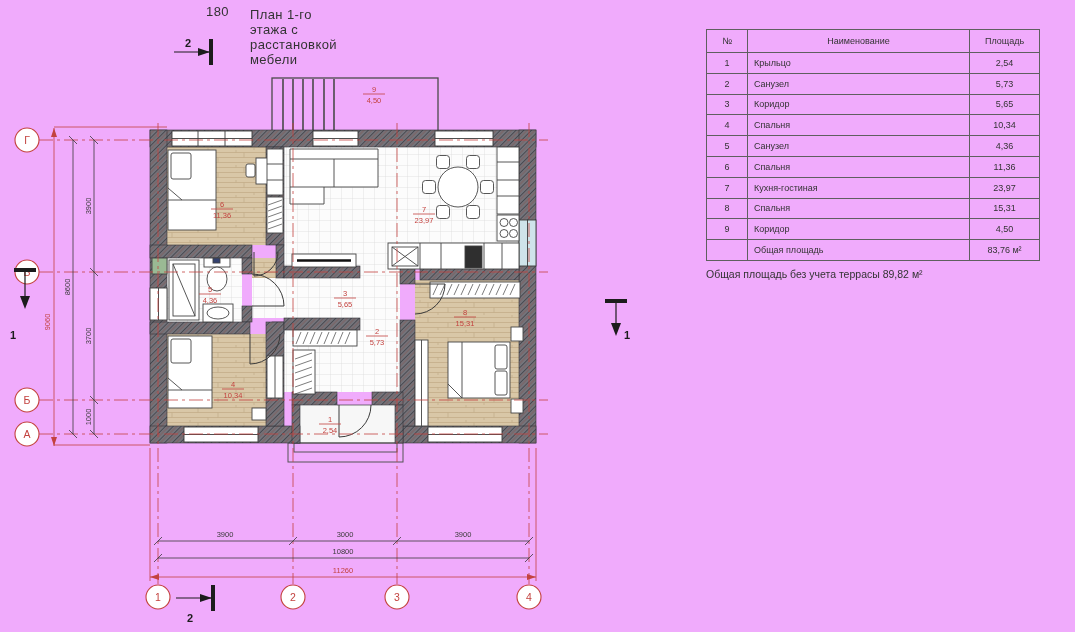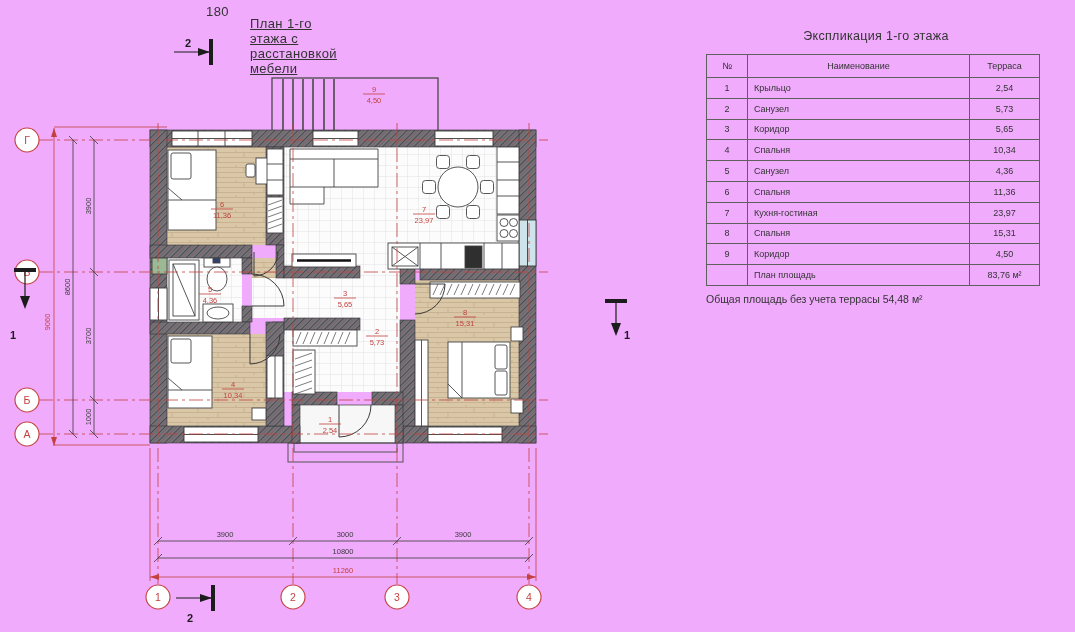--- a/index.html
+++ b/index.html
@@ -1,20 +1,20 @@
 <!DOCTYPE html>
 <html><head>
 <meta charset="utf-8">
 <style>
   html,body{margin:0;padding:0;background:#fff;}
   .page{position:relative;width:1075px;height:632px;background:#f0abfc;overflow:hidden;
         font-family:"Liberation Sans",sans-serif;color:#3a3a3a;}
   .sheet-title{position:absolute;top:4px;left:0;font-size:13px;color:#333;letter-spacing:.4px;}
   .sheet-number{position:absolute;left:206px;top:0;}
-  .sheet-name{position:absolute;left:250px;top:12px;text-decoration:underline;}
+  .sheet-name{position:absolute;left:250px;top:3px;}
   .plan-svg{position:absolute;left:0;top:0;}
   .legend{position:absolute;left:706px;top:29px;width:340px;}
   .legend-title{text-align:center;font-size:12.5px;color:#333;letter-spacing:.3px;margin-bottom:11px;}
   table.legend-table{border-collapse:collapse;table-layout:fixed;width:332px;
         border:1.5px solid #4a4a4a;font-size:9px;color:#333;}
   table.legend-table td,table.legend-table th{border:1px solid #5f5f5f;height:19.8px;
         padding:0;font-weight:normal;overflow:hidden;white-space:nowrap;}
   table.legend-table th{height:22px;}
   .col-num{width:40px;text-align:center;}
   .col-name{width:221px;text-align:left;padding-left:6px !important;margin-left:12px;}
@@ -443,27 +443,26 @@
       </g>
       <g>
         <text class="roomnum" x="374" y="91.5">9</text>
         <line x1="363" y1="94" x2="385" y2="94" stroke="#c3423f" stroke-width="0.8"></line>
         <text class="roomarea" x="374" y="102.5">4,50</text>
       </g>
     </g>
   </svg>
 
   <div class="legend">
-    <div class="legend-title">Экспликация 1-го этажа</div>
     <table class="legend-table">
       <tbody>
           <tr>
         <th class="col-num">№</th>
         <th class="col-name-h">Наименование</th>
-        <th class="col-area">Терраса</th>
+        <th class="col-area">Площадь</th>
       </tr>
       <tr>
         <td class="col-num">1</td>
         <td class="col-name">Крыльцо</td>
         <td class="col-area">2,54</td>
       </tr>
       <tr>
         <td class="col-num">2</td>
         <td class="col-name">Санузел</td>
         <td class="col-area">5,73</td>
@@ -498,21 +497,21 @@
         <td class="col-name">Спальня</td>
         <td class="col-area">15,31</td>
       </tr>
       <tr>
         <td class="col-num">9</td>
         <td class="col-name">Коридор</td>
         <td class="col-area">4,50</td>
       </tr>
       <tr>
         <td class="col-num"></td>
-        <td class="col-name" style="padding-left:10px;">План площадь</td>
+        <td class="col-name" style="padding-left:10px;">Общая площадь</td>
         <td class="col-area">83,76 м²</td>
       </tr>
     </tbody>
       </table>
-    <div class="legend-note">Общая площадь без учета террасы 54,48 м²</div>
+    <div class="legend-note">Общая площадь без учета террасы 89,82 м²</div>
   </div>
 
 </div>
 
 </body></html>

